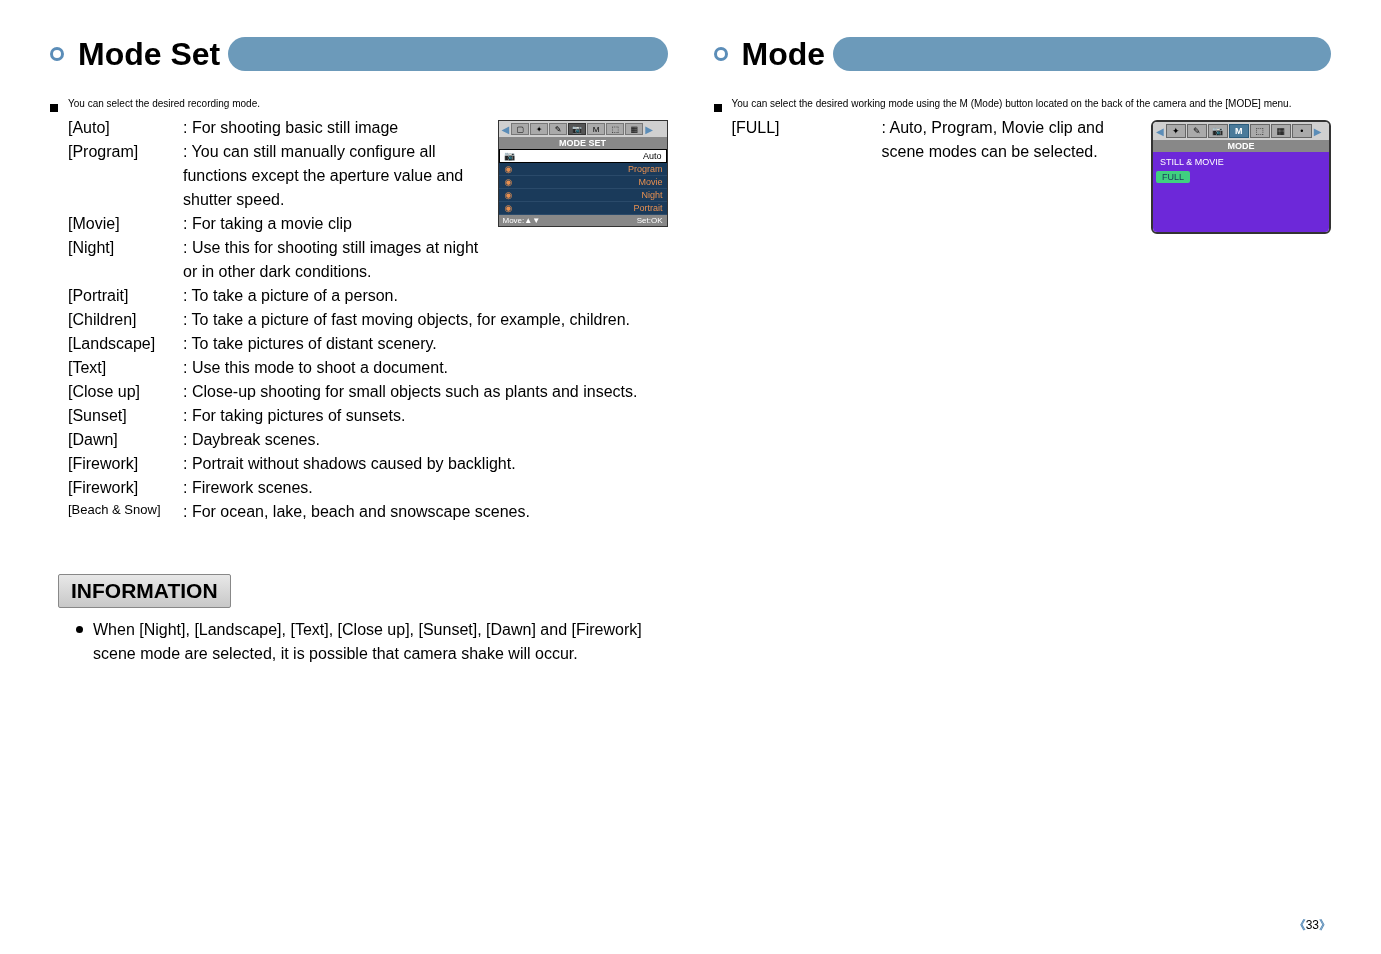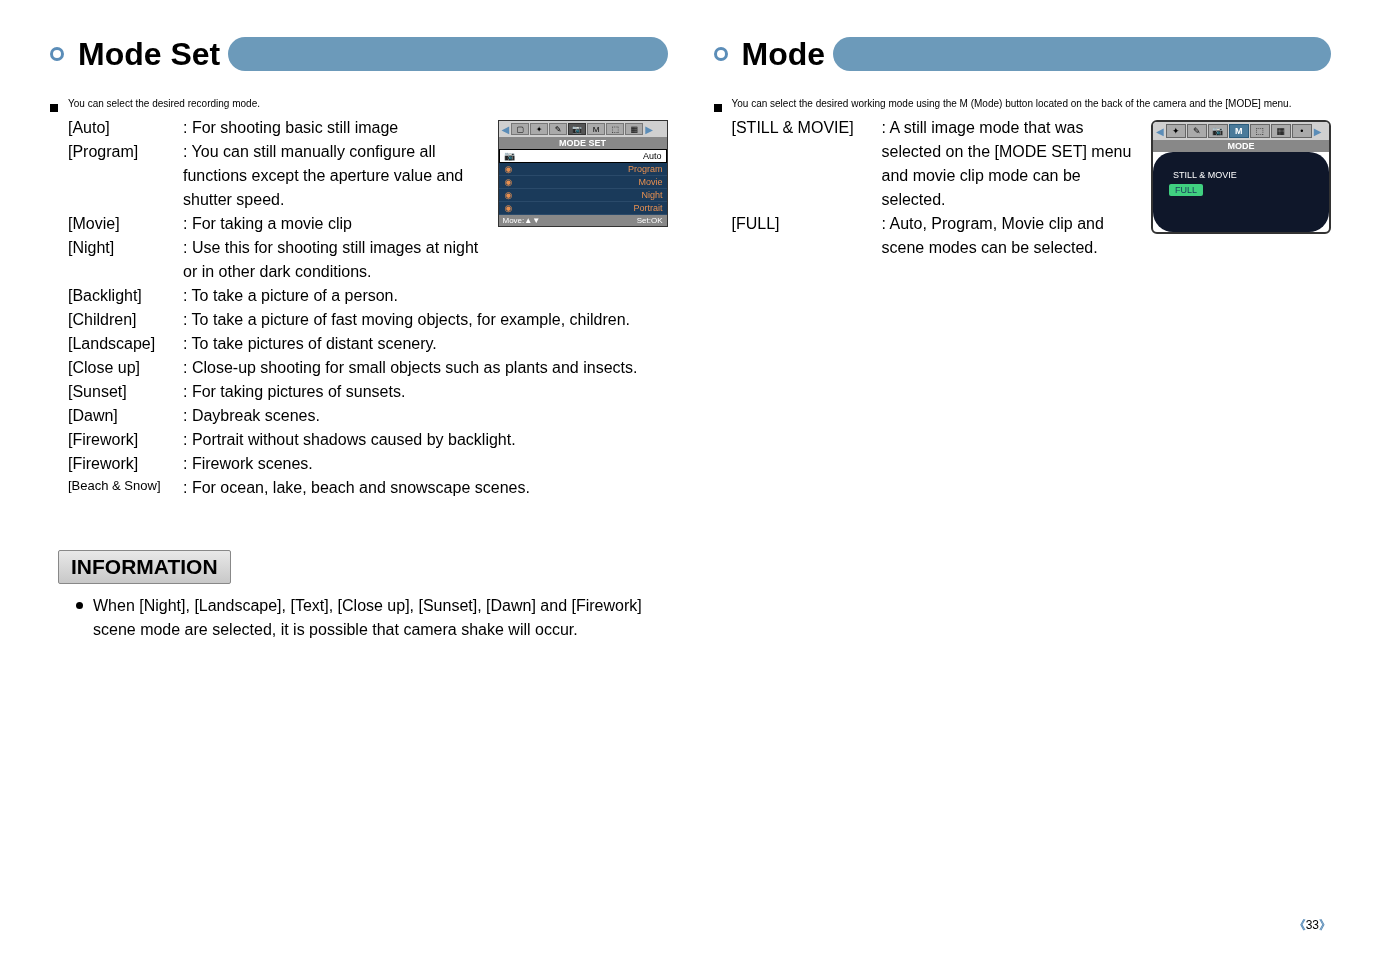--- a/index.html
+++ b/index.html
@@ -197,24 +197,23 @@
     }
     .mode-title {
       background: #888;
       color: #fff;
       text-align: center;
       font-size: 9px;
       padding: 1px 0;
       font-weight: bold;
     }
     .mode-body {
-      background: #0f172a;
-      padding: 16px;
+      background: #6d28d9;
+      padding: 3px;
       height: 80px;
-      border-radius: 20px;
     }
     .mode-opt {
       font-size: 9px;
       padding: 2px 4px;
       margin-bottom: 2px;
       color: #fff;
     }
     .mode-opt.full {
       background: #40d080;
       color: #1a3a5a;
@@ -344,30 +343,34 @@
           </div>
         <div class="mini-footer">
           <span><span>Move</span>:▲▼</span>
           <span>Set:OK</span>
         </div>
       </div>
     </div>
 
     <div class="desc-table" id="mode-list-rest">
         <div class="desc-row">
-          <div class="desc-label">[Backlight]</div>
+          <div class="desc-label">[Portrait]</div>
           <div class="desc-text">: To take a picture of a person.</div>
         </div>
         <div class="desc-row">
           <div class="desc-label">[Children]</div>
           <div class="desc-text">: To take a picture of fast moving objects, for example, children.</div>
         </div>
         <div class="desc-row">
           <div class="desc-label">[Landscape]</div>
           <div class="desc-text">: To take pictures of distant scenery.</div>
+        </div>
+        <div class="desc-row">
+          <div class="desc-label">[Text]</div>
+          <div class="desc-text">: Use this mode to shoot a document.</div>
         </div>
         <div class="desc-row">
           <div class="desc-label">[Close up]</div>
           <div class="desc-text">: Close-up shooting for small objects such as plants and insects.</div>
         </div>
         <div class="desc-row">
           <div class="desc-label">[Sunset]</div>
           <div class="desc-text">: For taking pictures of sunsets.</div>
         </div>
         <div class="desc-row">
@@ -407,24 +410,20 @@
     </div>
 
     <div class="bullet-line">
       <div class="bullet-sq"></div>
       <div>You can select the desired working mode using the M (Mode) button located on the back of the camera and the [MODE] menu.</div>
     </div>
 
     <div class="top-flex">
       <div class="left-text">
         <div class="desc-table" id="right-options">
-            <div class="desc-row">
-              <div class="desc-label right-desc-label">[STILL &amp; MOVIE]</div>
-              <div class="desc-text">: A still image mode that was selected on the [MODE SET] menu and movie clip mode can be selected.</div>
-            </div>
             <div class="desc-row">
               <div class="desc-label right-desc-label">[FULL]</div>
               <div class="desc-text">: Auto, Program, Movie clip and scene modes can be selected.</div>
             </div>
           </div>
       </div>
       <div class="mode-screen">
         <div class="mode-tabs">
           <span class="mini-tab-arrow">◀</span>
           <div class="mode-tab">✦</div>

